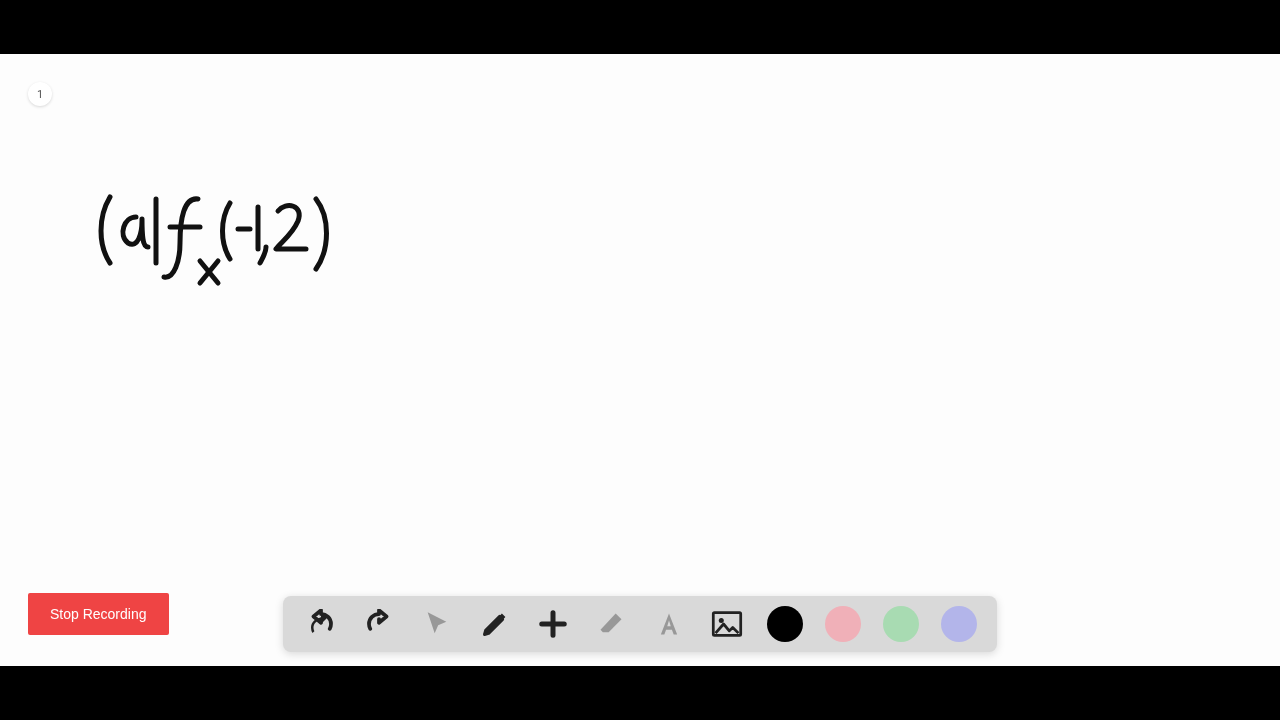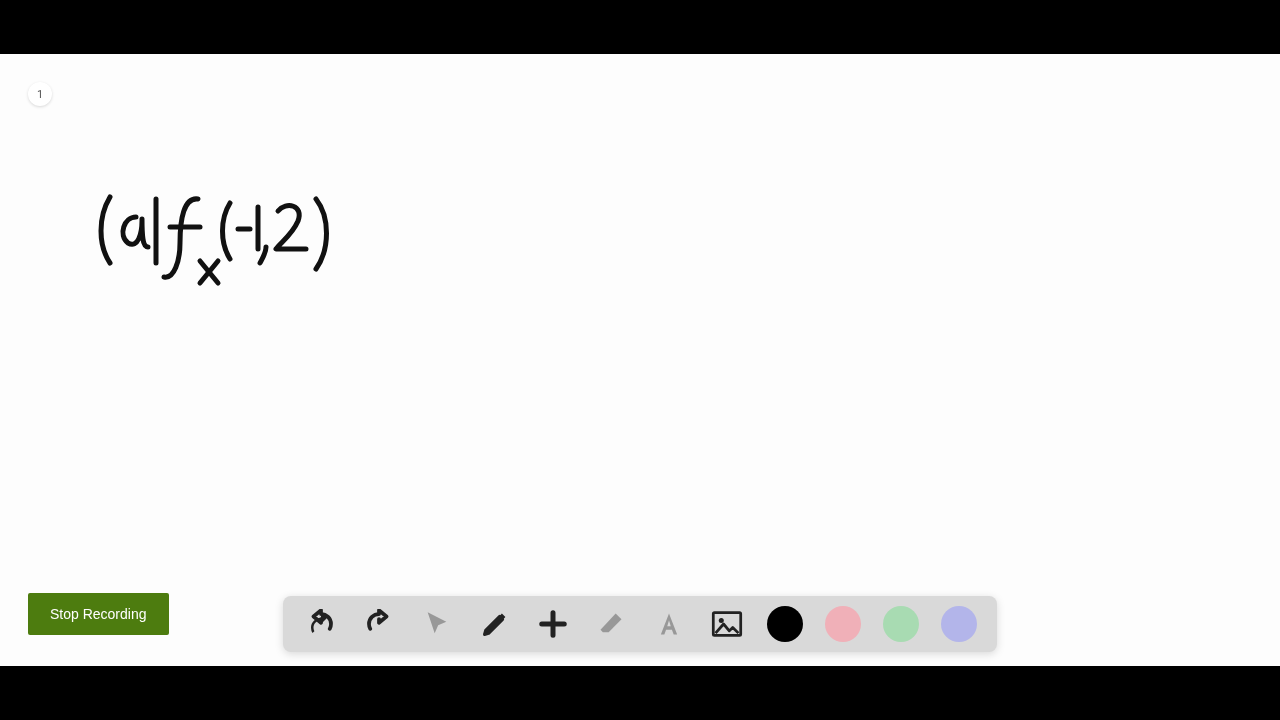--- a/index.html
+++ b/index.html
@@ -2,21 +2,21 @@
 <html><head>
 <meta charset="utf-8">
 <style>
   * { margin: 0; padding: 0; box-sizing: border-box; }
   html, body { width: 1280px; height: 720px; overflow: hidden; background: #000; font-family: -apple-system, BlinkMacSystemFont, "Segoe UI", Roboto, sans-serif; }
   .letterbox-top { position: absolute; top: 0; left: 0; right: 0; height: 54px; background: #000; }
   .letterbox-bottom { position: absolute; bottom: 0; left: 0; right: 0; height: 54px; background: #000; }
   .canvas-area { position: absolute; top: 54px; bottom: 54px; left: 0; right: 0; background: #fdfdfd; }
   .page-indicator { position: absolute; top: 28px; left: 28px; width: 24px; height: 24px; border-radius: 50%; background: #fff; box-shadow: 0 1px 3px rgba(0,0,0,0.15); display: flex; align-items: center; justify-content: center; font-size: 11px; color: #555; }
   .handwriting { position: absolute; top: 135px; left: 92px; width: 250px; height: 110px; }
-  .stop-btn { position: absolute; left: 28px; bottom: 31px; background: #4d7c0f; color: #fff; border: none; padding: 13px 22px; font-size: 14px; font-weight: 500; border-radius: 2px; cursor: pointer; }
+  .stop-btn { position: absolute; left: 28px; bottom: 31px; background: #ef4444; color: #fff; border: none; padding: 13px 22px; font-size: 14px; font-weight: 500; border-radius: 2px; cursor: pointer; }
   .toolbar { position: absolute; bottom: 14px; left: 50%; transform: translateX(-50%); background: #d9d9d9; border-radius: 8px; padding: 10px 20px; display: flex; align-items: center; gap: 22px; box-shadow: 0 2px 8px rgba(0,0,0,0.15); }
   .tool-btn { width: 36px; height: 36px; display: flex; align-items: center; justify-content: center; cursor: pointer; border: none; background: transparent; }
   .tool-btn.faded { opacity: 0.35; }
   .color-swatch { width: 36px; height: 36px; border-radius: 50%; cursor: pointer; border: none; }
   .color-black { background: #000; }
   .color-pink  { background: #f0b0b8; }
   .color-green { background: #a8dbb2; }
   .color-purple{ background: #b3b5ea; }
   svg { display: block; }
 </style>

